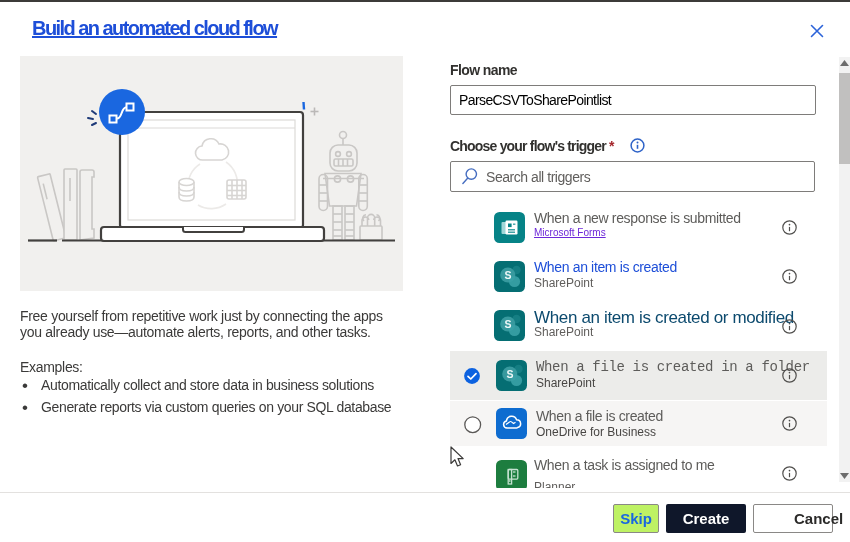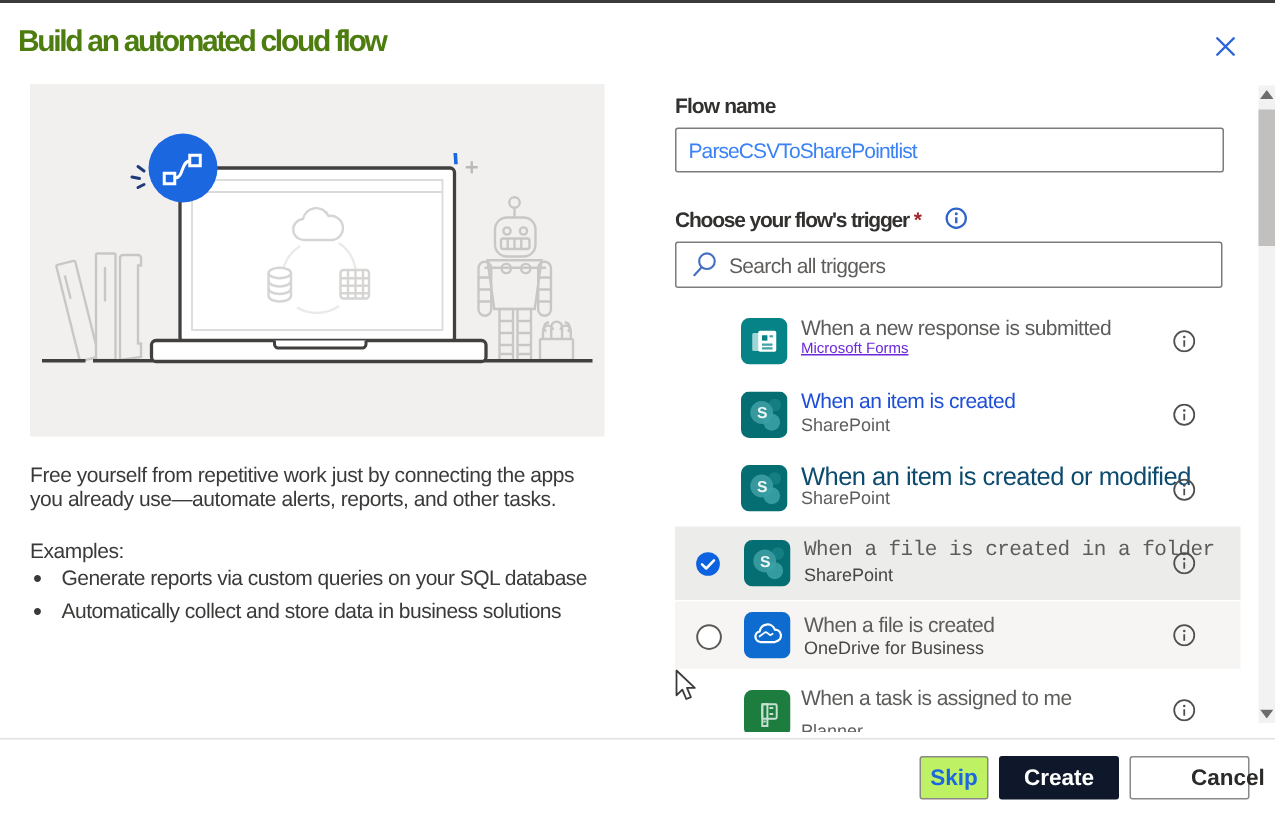--- a/index.html
+++ b/index.html
@@ -5,21 +5,21 @@
 * { margin:0; padding:0; box-sizing:border-box; }
 html,body { width:850px; height:542px; background:#ffffff; font-family:"Liberation Sans", sans-serif; overflow:hidden; }
 body { position:relative; }
 .abs { position:absolute; }
 </style>
 </head>
 <body>
 
 <div class="abs" style="left:0;top:0;width:850px;height:2px;background:#3c3b39"></div>
 
-<div class="abs" style="left:12px;top:17px;font-size:20px;font-weight:600;color:#4d7c0f;letter-spacing:-1.55px;">Build an automated cloud flow</div>
+<div class="abs" style="left:32px;top:17px;font-size:20px;font-weight:600;color:#1d4ed8;letter-spacing:-1.55px;text-decoration:underline;">Build an automated cloud flow</div>
 
 <svg class="abs" style="left:810px;top:24px" width="14" height="14" viewBox="0 0 14 14">
   <path d="M1.5 1.5 L12.5 12.5 M12.5 1.5 L1.5 12.5" stroke="#2b63d9" stroke-width="1.6" stroke-linecap="round"></path>
 </svg>
 
 <div class="abs" style="left:20px;top:56px;width:383px;height:235px;background:#f1f0ee">
 <svg width="383" height="235" viewBox="0 0 383 235">
 
   <g stroke="#c9c7c5" stroke-width="1.6" fill="#f1f0ee">
     <g transform="rotate(-14 45 182)">
@@ -122,27 +122,27 @@
   <g stroke="#bbb9b7" stroke-width="1.6">
     <line x1="290.5" y1="55.5" x2="298.5" y2="55.5"></line>
     <line x1="294.5" y1="51.5" x2="294.5" y2="59.5"></line>
   </g>
 </svg>
 </div>
 
 <div class="abs" style="left:20px;top:309px;font-size:14px;line-height:15.6px;color:#3b3a39;letter-spacing:-0.3px;white-space:nowrap;">Free yourself from repetitive work just by connecting the apps<br>you already use—automate alerts, reports, and other tasks.</div>
 <div class="abs" style="left:20px;top:359px;font-size:14px;color:#3b3a39;letter-spacing:-0.3px;">Examples:</div>
 <div class="abs" style="left:22px;top:375px;font-size:14px;line-height:20.5px;color:#3b3a39;letter-spacing:-0.35px;white-space:nowrap;">
+  <div><span style="display:inline-block;width:19px;text-align:left;font-size:17px;vertical-align:-1px;">•</span>Automatically collect and store data in business solutions</div>
   <div><span style="display:inline-block;width:19px;text-align:left;font-size:17px;vertical-align:-1px;">•</span>Generate reports via custom queries on your SQL database</div>
-  <div><span style="display:inline-block;width:19px;text-align:left;font-size:17px;vertical-align:-1px;">•</span>Automatically collect and store data in business solutions</div>
 </div>
 
 <div class="abs" style="left:450px;top:62px;font-size:14px;font-weight:600;color:#32312f;letter-spacing:-0.6px;">Flow name</div>
 <div class="abs" style="left:450px;top:85px;width:366px;height:30px;border:1px solid #7e7c7a;border-radius:2px;background:#fff;">
-  <div style="margin:5.5px 0 0 8px;font-size:14px;color:#3b82f6;letter-spacing:-0.6px;">ParseCSVToSharePointlist</div>
+  <div style="margin:5.5px 0 0 8px;font-size:14px;color:#000000;letter-spacing:-0.6px;">ParseCSVToSharePointlist</div>
 </div>
 
 <div class="abs" style="left:450px;top:138px;font-size:14px;font-weight:600;color:#32312f;letter-spacing:-0.8px;">Choose your flow's trigger <span style="color:#a4262c;">*</span></div>
 <svg class="abs" style="left:629.5px;top:137.5px" width="15" height="15" viewBox="0 0 15 15">
   <circle cx="7.5" cy="7.5" r="6.4" fill="none" stroke="#2e63c8" stroke-width="1.5"></circle>
   <line x1="7.5" y1="6.8" x2="7.5" y2="10.8" stroke="#2e63c8" stroke-width="1.6"></line>
   <circle cx="7.5" cy="4.5" r="1" fill="#2e63c8"></circle>
 </svg>
 
 <div class="abs" style="left:450px;top:161px;width:365px;height:31px;border:1px solid #7e7c7a;border-radius:2px;background:#fff;"></div>

